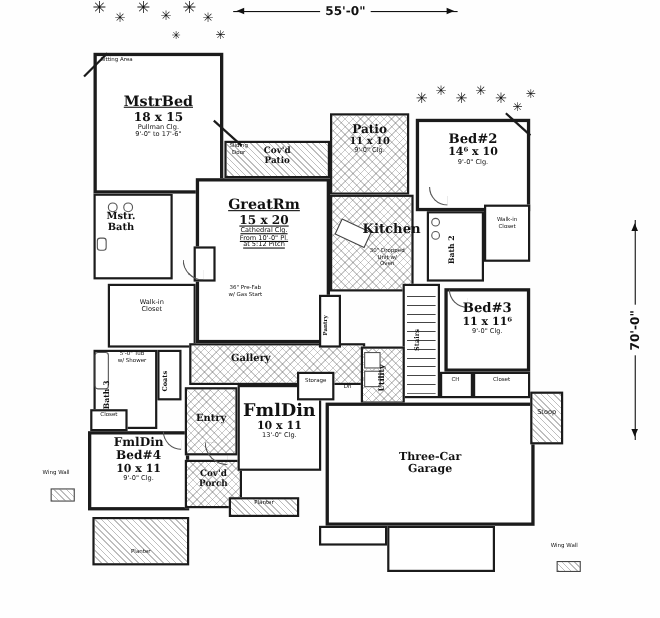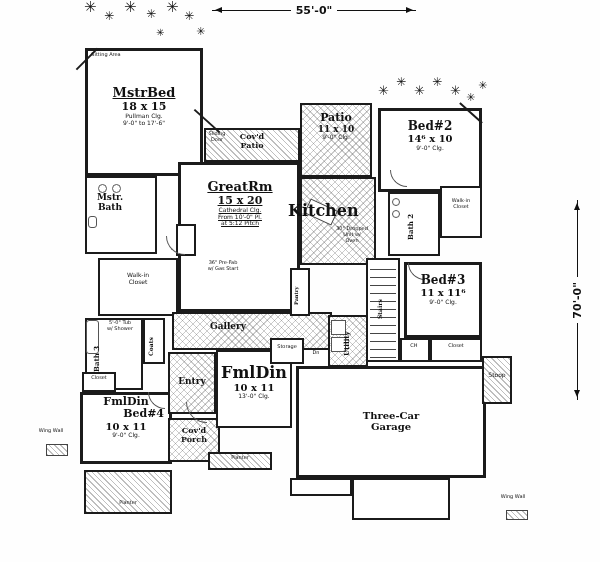--- a/index.html
+++ b/index.html
@@ -149,21 +149,21 @@
     <div class="tiny">5'-0" Tub</div>
     <div class="tiny">w/ Shower</div>
   </div>
 
   <div class="vlbl" style="left:92px;top:336px;height:46px;font-size:7px;">Bath 3</div>
   <div class="vlbl" style="left:147px;top:326px;height:42px;font-size:6px;">Coats</div>
   <div class="lbl tiny" style="left:82px;top:375px;width:34px;">Closet</div>
 
   <div class="lbl" style="left:88px;top:396px;width:76px;">
     <div class="nm" style="font-size:11px;">FmlDin</div>
-    <div class="nm" style="font-size:11px;text-align:right;">Bed#4</div>
+    <div class="nm" style="font-size:11px;">Bed#4</div>
     <div class="sz" style="font-size:10px;">10 x 11</div>
     <div class="nt">9'-0" Clg.</div>
   </div>
 
   <div class="lbl nm" style="left:170px;top:376px;width:44px;font-size:9px;">Entry</div>
   <div class="lbl nm" style="left:172px;top:426px;width:44px;font-size:8px;">Cov'd Porch</div>
 
   <div class="lbl" style="left:220px;top:364px;width:68px;">
     <div class="nm" style="font-size:16px;">FmlDin</div>
     <div class="sz" style="font-size:10px;">10 x 11</div>
@@ -187,21 +187,21 @@
 
   <div class="lbl nm" style="left:228px;top:132px;width:48px;font-size:8px;">Cov'd Patio</div>
   <div class="lbl tiny" style="left:203px;top:131px;width:28px;">Sliding Door</div>
 
   <div class="lbl" style="left:306px;top:112px;width:60px;">
     <div class="nm" style="font-size:11px;">Patio</div>
     <div class="sz" style="font-size:9px;">11 x 10</div>
     <div class="nt">9'-0" Clg.</div>
   </div>
 
-  <div class="lbl nm" style="left:288px;top:202px;width:64px;font-size:16px;">Kitchen</div>
+  <div class="lbl nm" style="left:324px;top:202px;width:64px;font-size:12px;">Kitchen</div>
   <div class="lbl" style="left:330px;top:226px;width:44px;">
     <div class="tiny">30" Dropped</div>
     <div class="tiny">Unit w/</div>
     <div class="tiny">Oven</div>
   </div>
 
   <div class="lbl" style="left:394px;top:120px;width:72px;">
     <div class="nm" style="font-size:12px;">Bed#2</div>
     <div class="sz" style="font-size:10px;">14⁶ x 10</div>
     <div class="nt">9'-0" Clg.</div>

